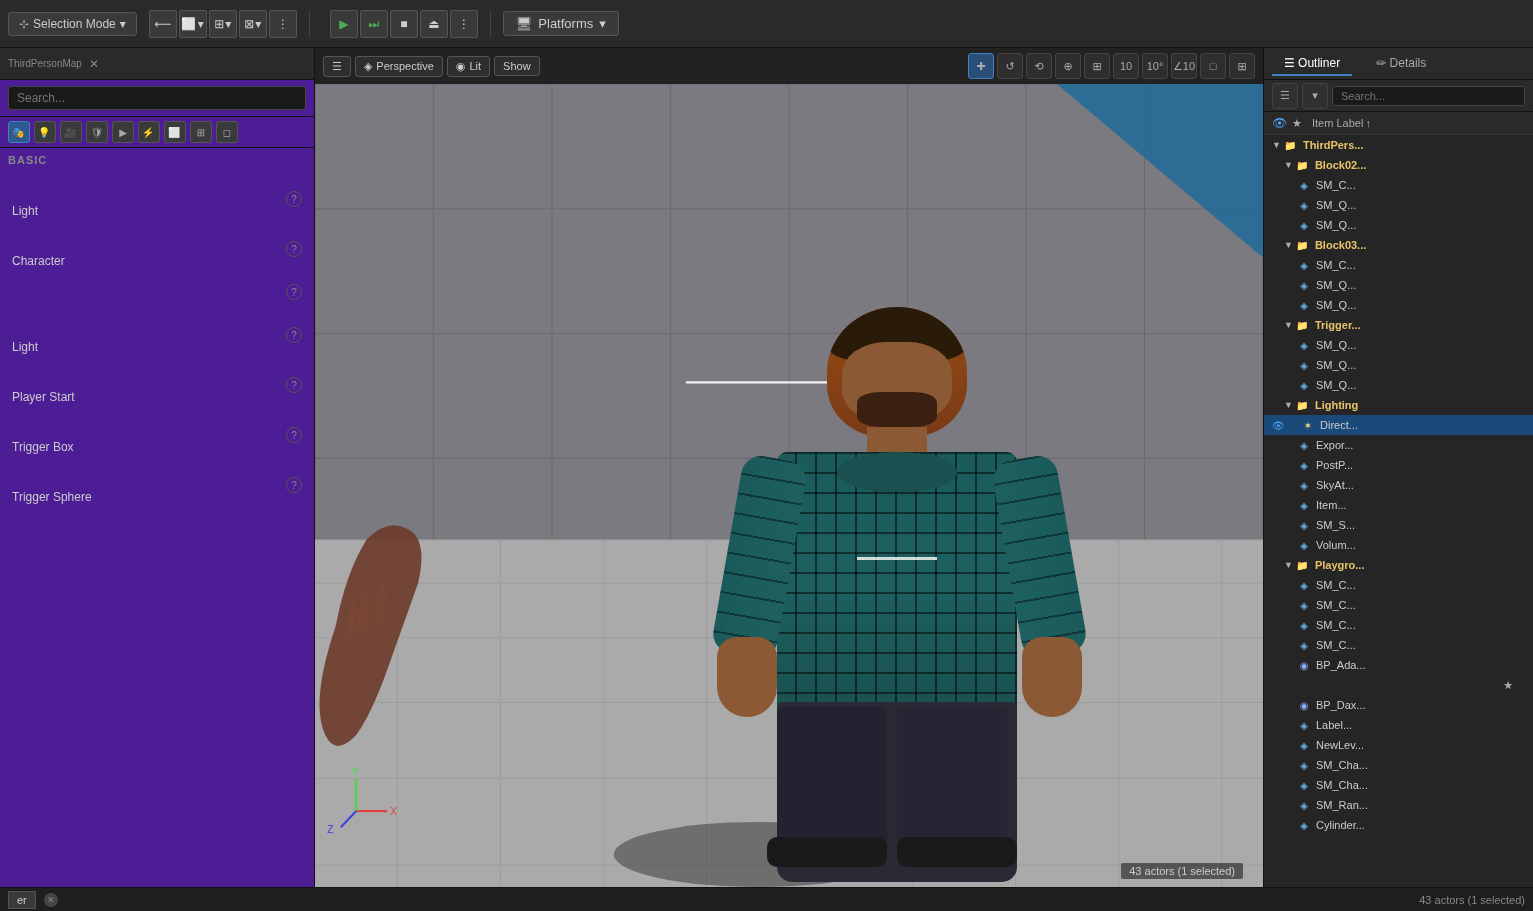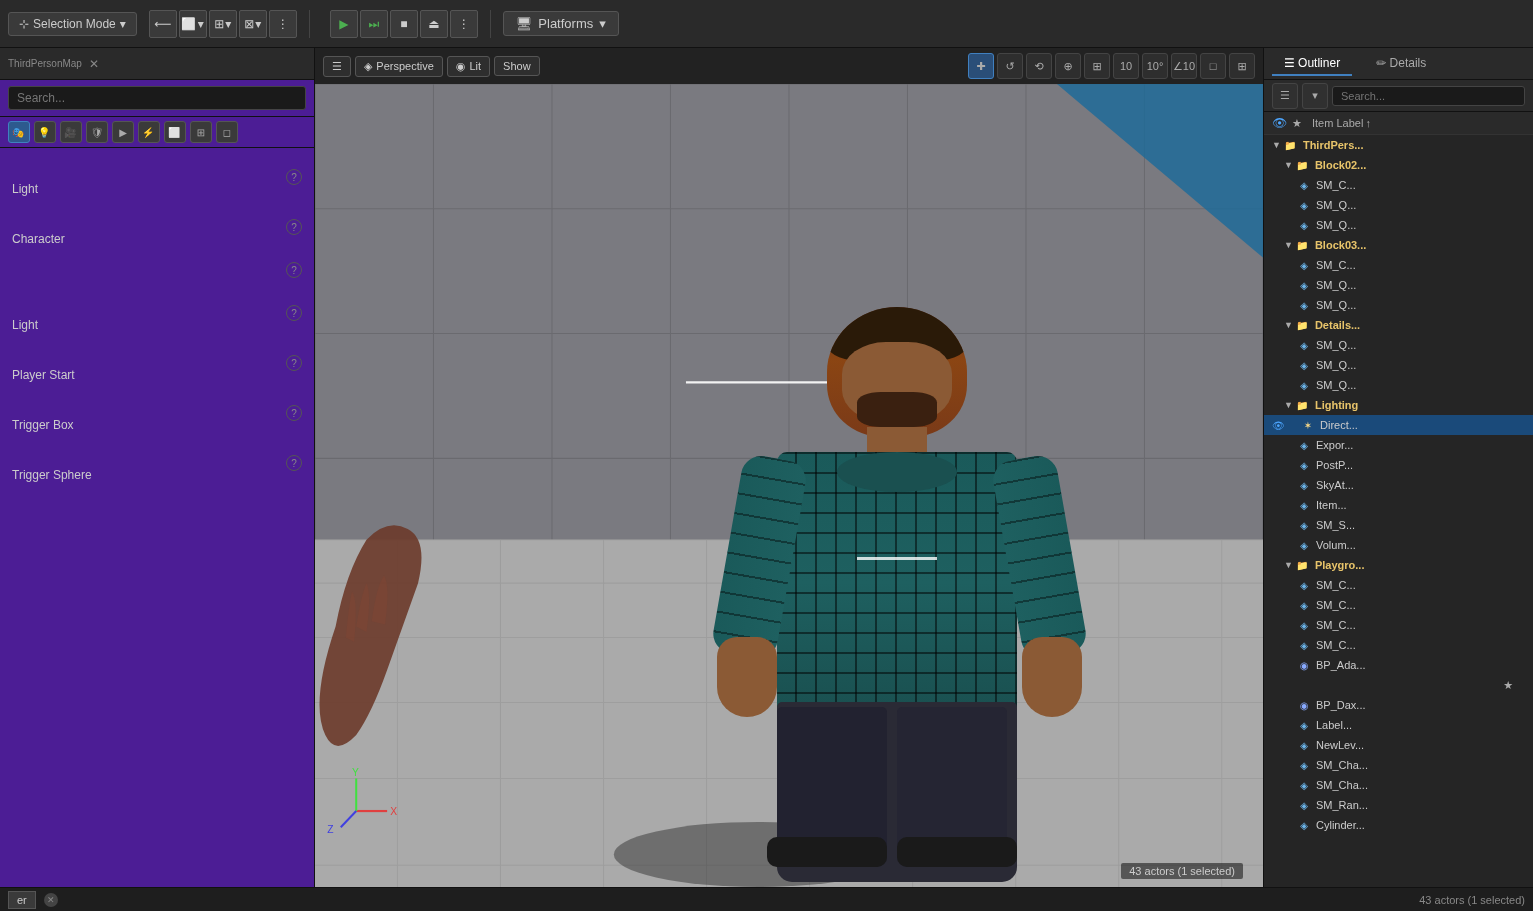--- a/index.html
+++ b/index.html
@@ -462,20 +462,21 @@
       <div class="filter-icon">💡</div>
       <div class="filter-icon">🎥</div>
       <div class="filter-icon">🛡</div>
       <div class="filter-icon">▶</div>
       <div class="filter-icon">⚡</div>
       <div class="filter-icon">⬜</div>
       <div class="filter-icon">⊞</div>
       <div class="filter-icon">◻</div>
     </div>
 
+    <div class="basic-label">BASIC</div>
 
     <div class="item-list">
       <div class="list-item">
         <span class="list-item-name">Light</span>
         <div class="list-item-help">?</div>
       </div>
       <div class="list-item">
         <span class="list-item-name">Character</span>
         <div class="list-item-help">?</div>
       </div>
@@ -735,21 +736,21 @@
       <div class="outliner-item">
         <span class="indent" style="width:24px;display:inline-block;"></span>
         <span class="item-icon" style="color:#6ab3e8;">◈</span>
         <span class="item-text">SM_Q...</span>
       </div>
 
       <div class="outliner-item folder">
         <span class="indent" style="width:12px;display:inline-block;"></span>
         <span class="folder-arrow">▼</span>
         <span class="item-icon" style="color:#e8c46a;">📁</span>
-        <span class="item-text">Details...</span>
+        <span class="item-text">Trigger...</span>
       </div>
       <div class="outliner-item">
         <span class="indent" style="width:24px;display:inline-block;"></span>
         <span class="item-icon" style="color:#6ab3e8;">◈</span>
         <span class="item-text">SM_Q...</span>
       </div>
       <div class="outliner-item">
         <span class="indent" style="width:24px;display:inline-block;"></span>
         <span class="item-icon" style="color:#6ab3e8;">◈</span>
         <span class="item-text">SM_Q...</span>

